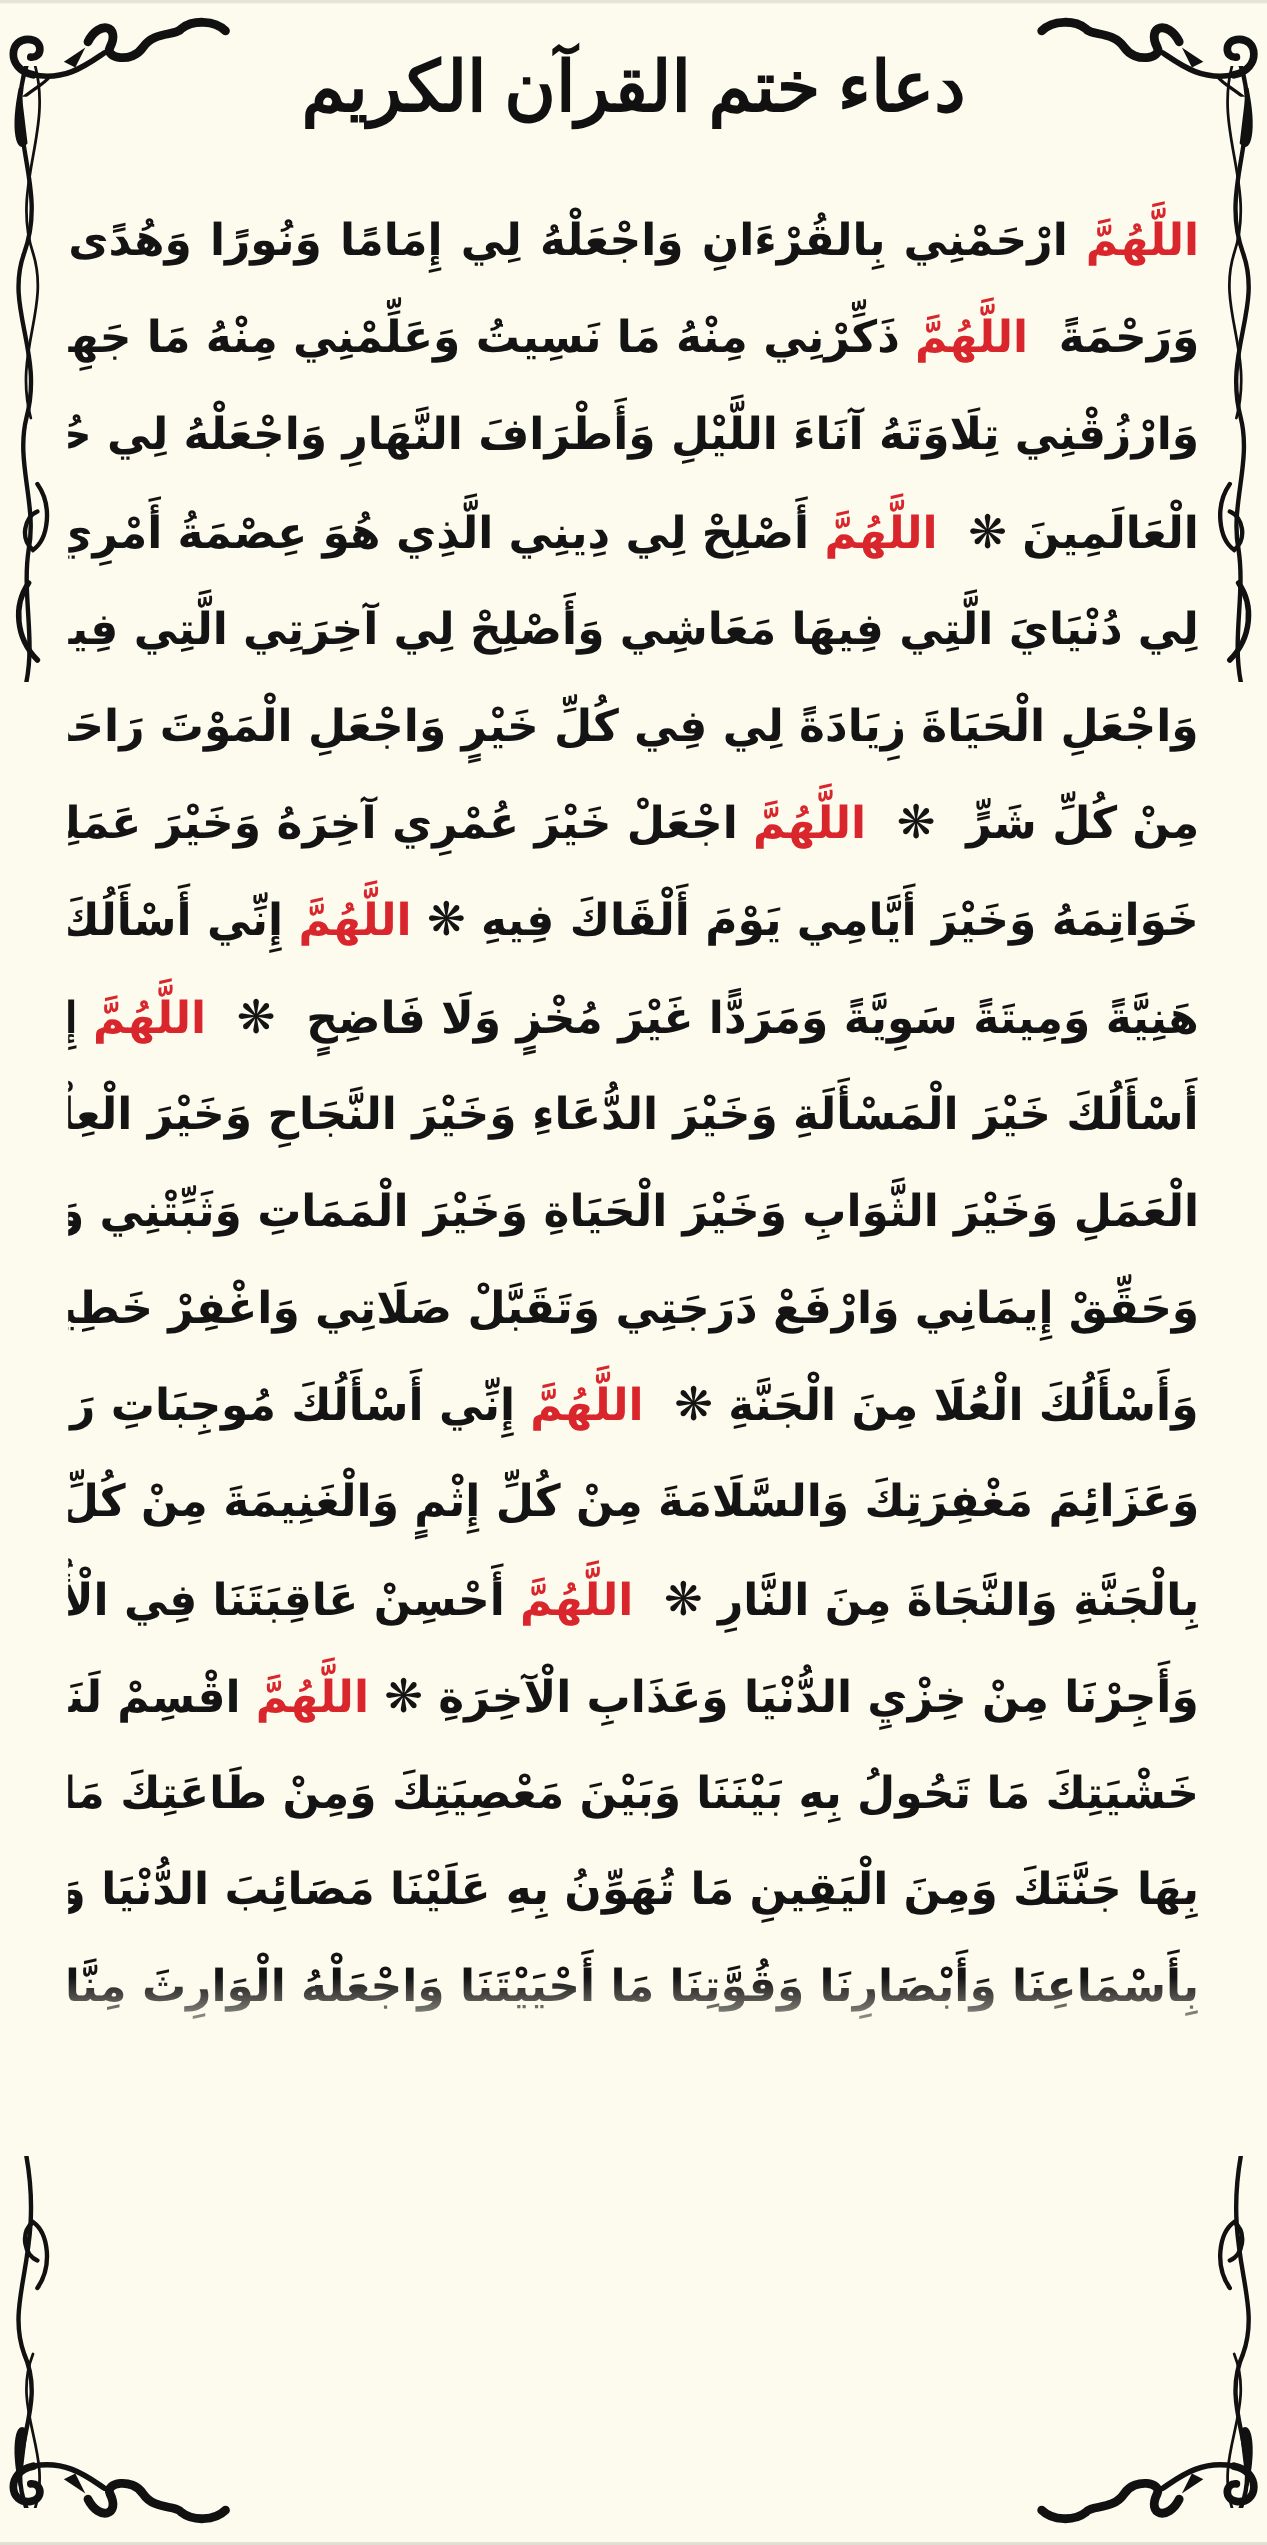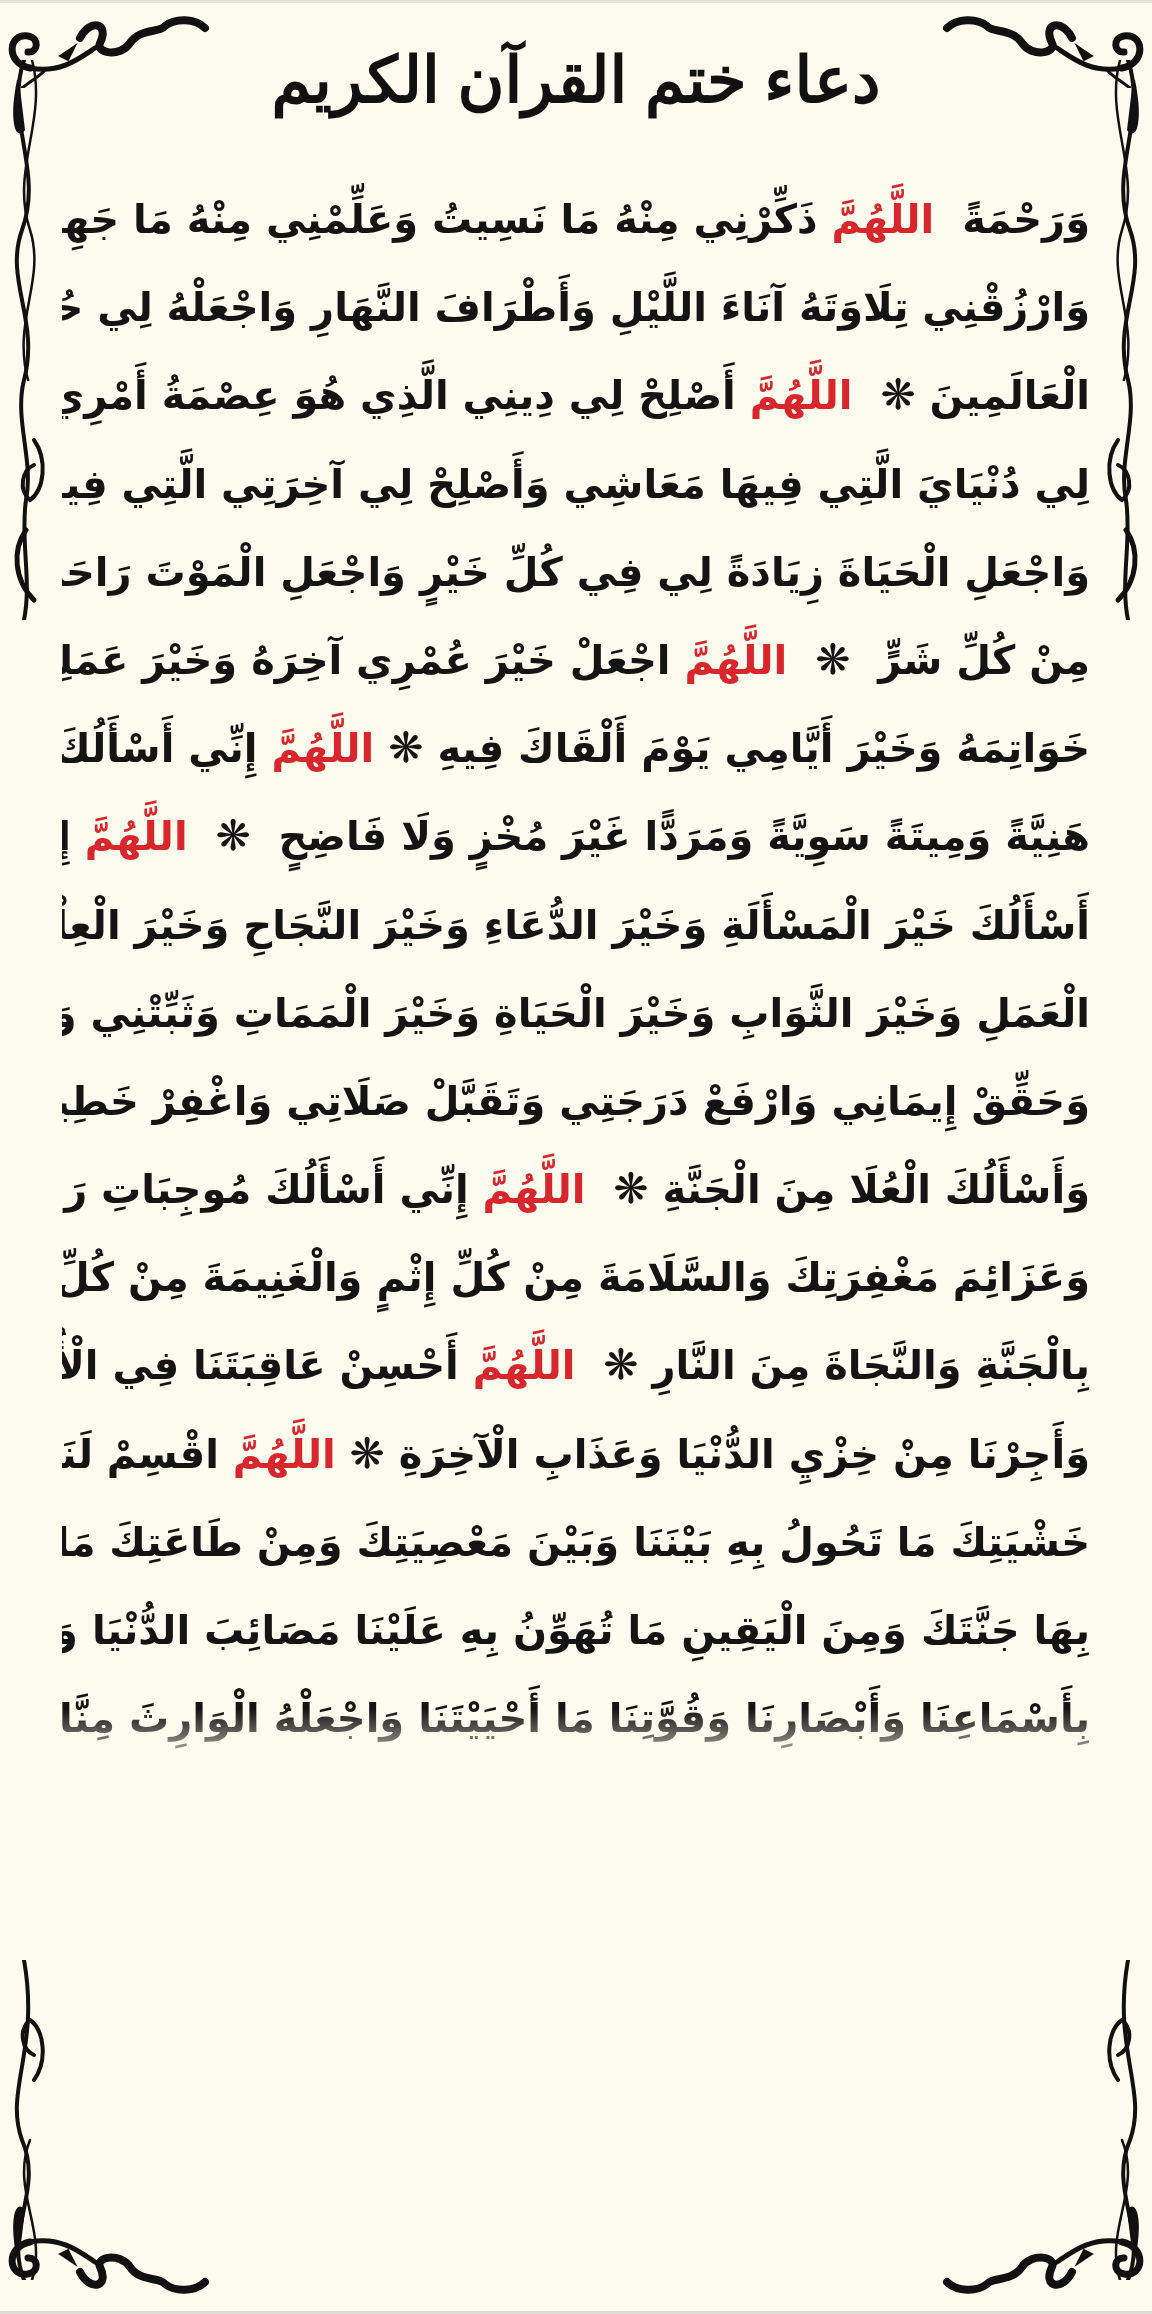--- a/index.html
+++ b/index.html
@@ -22,21 +22,21 @@
   .corner.br { right: 0; bottom: 12px; transform: scale(-1,-1); }
   .side { position: absolute; width: 46px; }
   .side.l-top { left: 4px; top: 60px; height: 560px; }
   .side.r-top { right: 4px; top: 60px; height: 560px; transform: scaleX(-1); }
   .side.l-bot { left: 4px; top: 1960px; height: 320px; transform: scaleY(-1); }
   .side.r-bot { right: 4px; top: 1960px; height: 320px; transform: scale(-1,-1); }
 
   .title {
     position: absolute; left: 0; right: 0; top: 20px; height: 120px;
     text-align: center; direction: rtl;
-    font-family: Liberation Sans, sans-serif; font-weight: bold;
+    font-family: Liberation Serif, serif; font-weight: bold;
     font-size: 64px; line-height: 120px; color: #111;
     letter-spacing: -2px;
   }
 
   .text {
     position: absolute; left: 62px; right: 62px; top: 175px;
     direction: rtl;
   }
   .line {
     height: 88.2px; line-height: 88px;
@@ -126,20 +126,21 @@
       <path d="M20 0 C0 50 40 90 18 140 C0 190 36 230 20 320" stroke-width="4"></path>
       <path d="M28 0 C44 50 6 90 26 140" stroke-width="2.5"></path>
       <path d="M30 200 C44 220 40 250 26 260 C14 250 18 230 30 225" stroke-width="4"></path>
       <path d="M14 20 C6 60 12 80 20 70 Z" fill="#111" stroke-width="2"></path>
     </svg>
   </div>
 
   <div class="title">دعاء ختم القرآن الكريم</div>
 
   <div class="text" id="dua-text">
+      <div class="line"><span class="red">اللَّهُمَّ</span><span> ارْحَمْنِي بِالقُرْءَانِ وَاجْعَلْهُ لِي إِمَامًا وَنُورًا وَهُدًى</span></div>
       <div class="line"><span>وَرَحْمَةً  </span><span class="red">اللَّهُمَّ</span><span> ذَكِّرْنِي مِنْهُ مَا نَسِيتُ وَعَلِّمْنِي مِنْهُ مَا جَهِلْتُ</span></div>
       <div class="line"><span>وَارْزُقْنِي تِلَاوَتَهُ آنَاءَ اللَّيْلِ وَأَطْرَافَ النَّهَارِ وَاجْعَلْهُ لِي حُجَّةً يَا</span></div>
       <div class="line"><span>الْعَالَمِينَ </span><span class="star">❋</span><span>  </span><span class="red">اللَّهُمَّ</span><span> أَصْلِحْ لِي دِينِي الَّذِي هُوَ عِصْمَةُ أَمْرِي وَأَصْلِحْ</span></div>
       <div class="line"><span>لِي دُنْيَايَ الَّتِي فِيهَا مَعَاشِي وَأَصْلِحْ لِي آخِرَتِي الَّتِي فِيهَا مَعَادِي</span></div>
       <div class="line"><span>وَاجْعَلِ الْحَيَاةَ زِيَادَةً لِي فِي كُلِّ خَيْرٍ وَاجْعَلِ الْمَوْتَ رَاحَةً لِي</span></div>
       <div class="line"><span>مِنْ كُلِّ شَرٍّ  </span><span class="star">❋</span><span>  </span><span class="red">اللَّهُمَّ</span><span> اجْعَلْ خَيْرَ عُمْرِي آخِرَهُ وَخَيْرَ عَمَلِي</span></div>
       <div class="line"><span>خَوَاتِمَهُ وَخَيْرَ أَيَّامِي يَوْمَ أَلْقَاكَ فِيهِ </span><span class="star">❋</span><span> </span><span class="red">اللَّهُمَّ</span><span> إِنِّي أَسْأَلُكَ عِيشَةً</span></div>
       <div class="line"><span>هَنِيَّةً وَمِيتَةً سَوِيَّةً وَمَرَدًّا غَيْرَ مُخْزٍ وَلَا فَاضِحٍ  </span><span class="star">❋</span><span>  </span><span class="red">اللَّهُمَّ</span><span> إِنِّي</span></div>
       <div class="line"><span>أَسْأَلُكَ خَيْرَ الْمَسْأَلَةِ وَخَيْرَ الدُّعَاءِ وَخَيْرَ النَّجَاحِ وَخَيْرَ الْعِلْمِ وَخَيْرَ</span></div>
       <div class="line"><span>الْعَمَلِ وَخَيْرَ الثَّوَابِ وَخَيْرَ الْحَيَاةِ وَخَيْرَ الْمَمَاتِ وَثَبِّتْنِي وَثَقِّلْ مَوَازِينِي</span></div>

